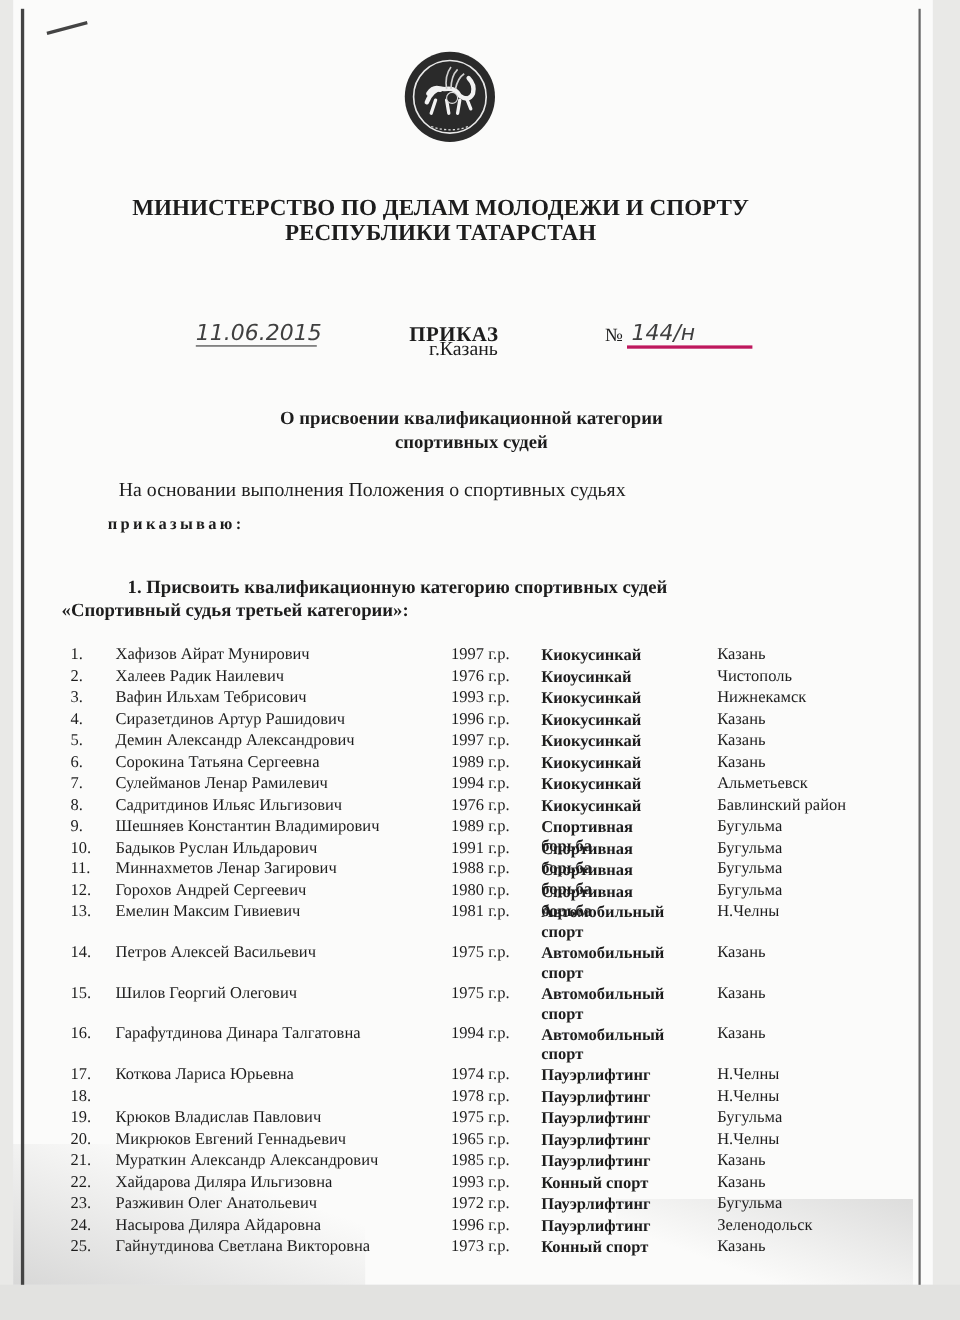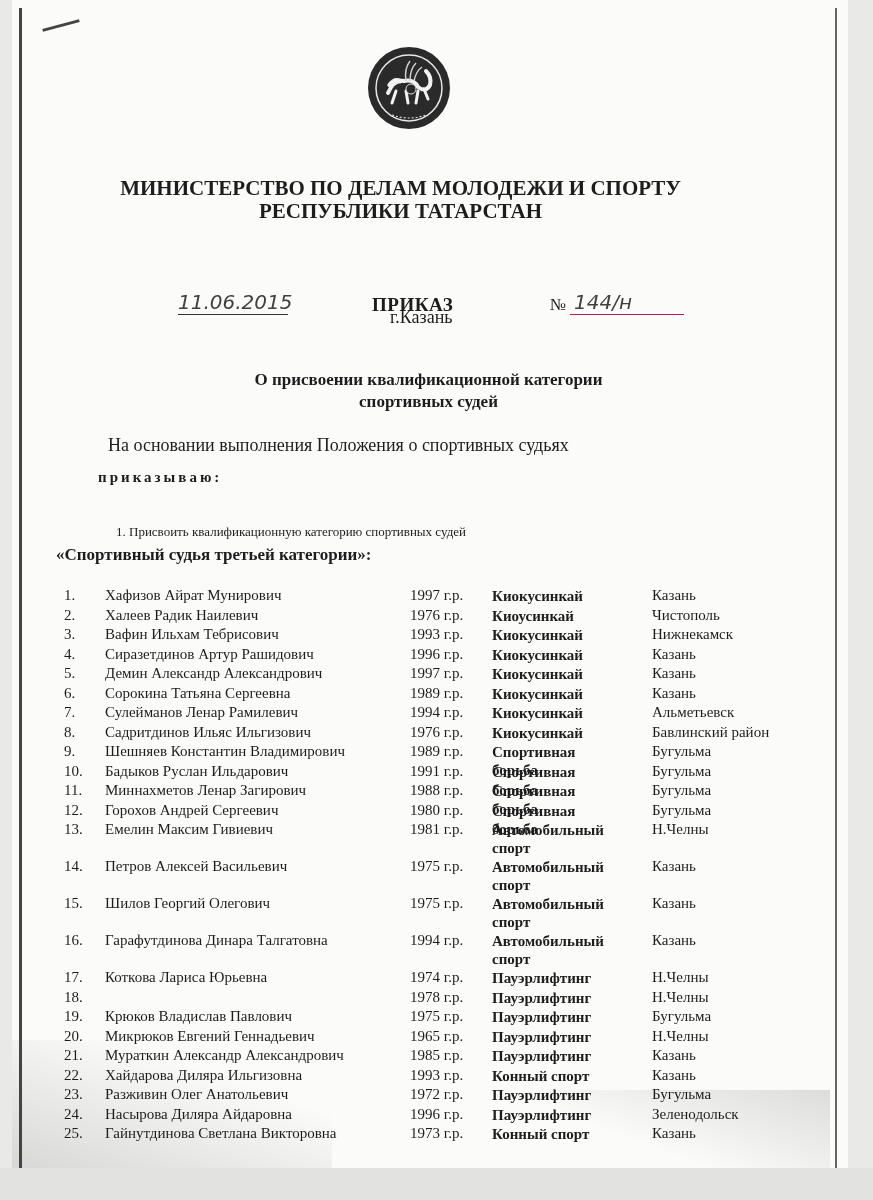--- a/index.html
+++ b/index.html
@@ -30,29 +30,29 @@
 
   .ministry { position:absolute; left:0; width:873px; text-align:center; font-weight:bold; font-size:21px; }
   .m1 { top:176px; left:-36px; }
   .m2 { top:199px; left:-36px; }
   .prikaz { position:absolute; top:255px; left:372px; font-weight:bold; font-size:19px; letter-spacing:0.5px;margin-top:39px; }
 
   .hand { font-family:"DejaVu Sans", sans-serif; font-style:italic; font-size:20px; color:#404040; }
   .date { position:absolute; left:178px; top:290px; width:110px; border-bottom:1px solid #333; }
   .city { position:absolute; left:390px; top:295px; font-size:18px;margin-top:12px; }
   .num-sign { position:absolute; left:550px; top:295px; font-size:17px; }
-  .num { position:absolute; left:570px; top:290px; width:110px; border-bottom:1px solid #be185d; padding-left:4px; }
+  .num { position:absolute; left:570px; top:290px; width:110px; border-bottom:3px solid #be185d; padding-left:4px; }
 
   .subject { position:absolute; left:0; width:873px; text-align:center; font-weight:bold; font-size:17px; }
   .s1 { top:370px; left:-8px; }
   .s2 { top:392px; left:-8px; }
 
   .basis { position:absolute; left:108px; top:435px; font-size:18px;text-align:right; }
   .order { position:absolute; left:98px; top:469px; font-size:15px; font-weight:bold; letter-spacing:3px; }
-  .item1 { position:absolute; left:116px; top:524px; font-size:13px; font-weight:normal; }
+  .item1 { position:absolute; left:116px; top:524px; font-size:17px; font-weight:bold; }
   .item1b { position:absolute; left:56px; top:545px; font-size:17px; font-weight:bold; }
 
   .list { position:absolute; left:64px; top:587px; width:770px; font-size:15px; }
   .row { position:relative; height:19.5px; }
   .row.tall { height:37px; }
   .row span { position:absolute; top:0; white-space:nowrap; }
   .c-num { left:0; }
   .c-name { left:41px;text-align:center; }
   .c-year { left:346px; }
   .c-sport { left:428px; width:120px; white-space:normal !important; line-height:18px;font-weight:bold; }

